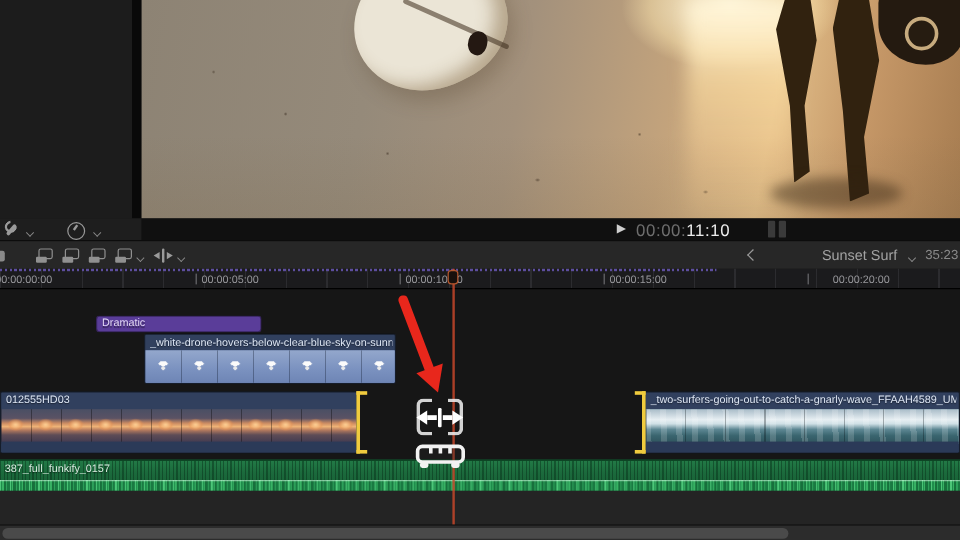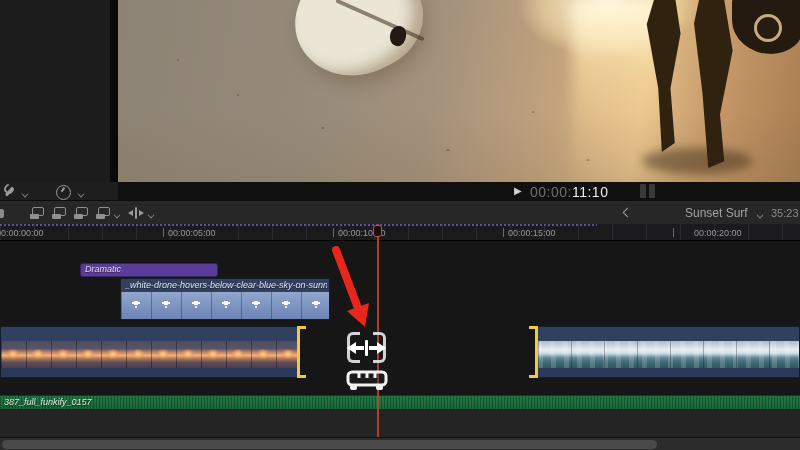--- a/index.html
+++ b/index.html
@@ -64,21 +64,21 @@
   #index-partial{left:0;top:8px;width:4px;height:9px;background:#8a8a8a;border-radius:0 2px 2px 0;}
 
   
   #ruler{left:0;top:224px;width:800px;height:17px;background:#1b1b1d;border-bottom:1px solid #000;box-sizing:border-box;
     background-image:repeating-linear-gradient(90deg, rgba(120,120,130,.18) 0 1px, transparent 1px 34px);}
   #range-dots{left:0;top:224px;width:597px;height:2px;background:repeating-linear-gradient(90deg,#5d4e9e 0 2px, transparent 2px 4px);}
   .tick-label{top:228px;color:#97979b;font-size:9px;white-space:nowrap;}
   .tick-mark{top:228px;width:1px;height:9px;background:#6a6a6e;}
 
   
-  .clip-label{position:absolute;left:4px;top:1px;font-size:9px;color:#dde6f4;white-space:nowrap;overflow:hidden;max-width:calc(100% - 6px);text-shadow:0 1px 1px rgba(0,0,0,.5);font-style:italic;}
+  .clip-label{position:absolute;left:4px;top:1px;font-size:9px;color:#dde6f4;white-space:nowrap;overflow:hidden;max-width:calc(100% - 6px);text-shadow:0 1px 1px rgba(0,0,0,.5);}
   #dramatic{left:80px;top:263px;width:138px;height:14px;background:#5a3d99;border-radius:3px;border:1px solid rgba(0,0,0,.4);box-sizing:border-box;}
   #dramatic .clip-label{color:#e4d9f8;top:0;}
   .vclip{background:#31405e;border-radius:2px;border:1px solid rgba(0,0,0,.55);box-sizing:border-box;overflow:hidden;}
   .vclip .hdr{position:absolute;left:0;top:0;width:100%;height:13px;}
   .thumbs{position:absolute;left:0;width:100%;}
   #drone-thumbs{top:13px;height:28px;background-color:#7b92c0;
     background-image:
       repeating-linear-gradient(90deg, rgba(15,25,45,.35) 0 1px, transparent 1px 30px),
       radial-gradient(5px 2.5px at 15px 11px, #fbfbfb 75%, transparent 76%),
       radial-gradient(2px 2px at 15px 15px, #e9e9e9 75%, transparent 76%),
@@ -112,21 +112,21 @@
       repeating-linear-gradient(88deg, rgba(255,255,255,.16) 0 5px, rgba(255,255,255,0) 5px 13px),
       linear-gradient(to bottom, #a9bcc8 0%, #e6eef2 30%, #cfe0e6 42%, #5d8793 58%, #3a656f 76%, #2e525c 100%);}
   .sel-bracket{top:326px;width:9px;height:52px;box-sizing:border-box;border-top:3px solid #f0cb3e;border-bottom:3px solid #f0cb3e;z-index:6;}
   #sel-left{left:297px;border-left:3px solid #f0cb3e;}
   #sel-right{left:529px;border-right:3px solid #f0cb3e;}
 
   
   #audio-clip{left:0;top:383px;width:800px;height:26px;border-top:1px solid #0b3d20;box-sizing:border-box;
     background-color:#1b6a3c;
     background-image:repeating-linear-gradient(90deg, rgba(8,50,26,.5) 0 1px, transparent 1px 3px),
-      linear-gradient(to bottom, #227a46 0%, #1b6a3c 40%, #175e34 100%);margin-top:12px;}
+      linear-gradient(to bottom, #227a46 0%, #1b6a3c 40%, #175e34 100%);}
   #audio-clip .clip-label{color:#d7ecdf;}
   #waveform{position:absolute;left:0;bottom:0;width:100%;height:8px;border-top:1px solid rgba(215,255,230,.55);
     background:repeating-linear-gradient(90deg, #4cc678 0 1px, #1f8d4c 1px 2px, #38b264 2px 3px, #17703c 3px 5px, #2da05a 5px 6px, #1a7a42 6px 8px);}
   #filler{left:0;top:409px;width:800px;height:28px;background:#242424;}
 
   
   #playhead-line{left:377px;top:224px;width:2px;height:213px;background:rgba(198,70,42,.85);z-index:5;}
   #playhead-marker{left:373px;top:225px;width:9px;height:12px;border:1.5px solid #b5582f;border-radius:3px;background:#18100c;box-sizing:border-box;z-index:6;}
   .trim-bracket{top:332px;width:13px;height:31px;box-sizing:border-box;border:3px solid rgba(232,232,232,.9);z-index:8;}
   #tb-left{left:347px;border-right:none;border-radius:6px 0 0 6px;}
@@ -224,24 +224,30 @@
   </div>
 
   <div class="abs vclip" style="left:120px;top:278px;width:210px;height:42px;">
     <div class="hdr">
         <span class="clip-label">_white-drone-hovers-below-clear-blue-sky-on-sunny-day_FF…</span>
       </div>
     <div class="thumbs" id="drone-thumbs"></div>
   </div>
 
   <div class="abs vclip story" style="left:0;width:298px;">
+    <div class="hdr">
+        <span class="clip-label">012555HD03</span>
+      </div>
     <div class="thumbs" id="c1-thumbs"></div>
     <div class="foot"></div>
   </div>
   <div class="abs vclip story" style="left:537px;width:263px;">
+    <div class="hdr">
+        <span class="clip-label">_two-surfers-going-out-to-catch-a-gnarly-wave_FFAAH4589_UM</span>
+      </div>
     <div class="thumbs" id="c3-thumbs"></div>
     <div class="foot"></div>
   </div>
   <div class="abs sel-bracket" id="sel-left"></div>
   <div class="abs sel-bracket" id="sel-right"></div>
 
   <div class="abs" id="audio-clip">
     <span class="clip-label">387_full_funkify_0157</span>
     <div id="waveform"></div>
   </div>

